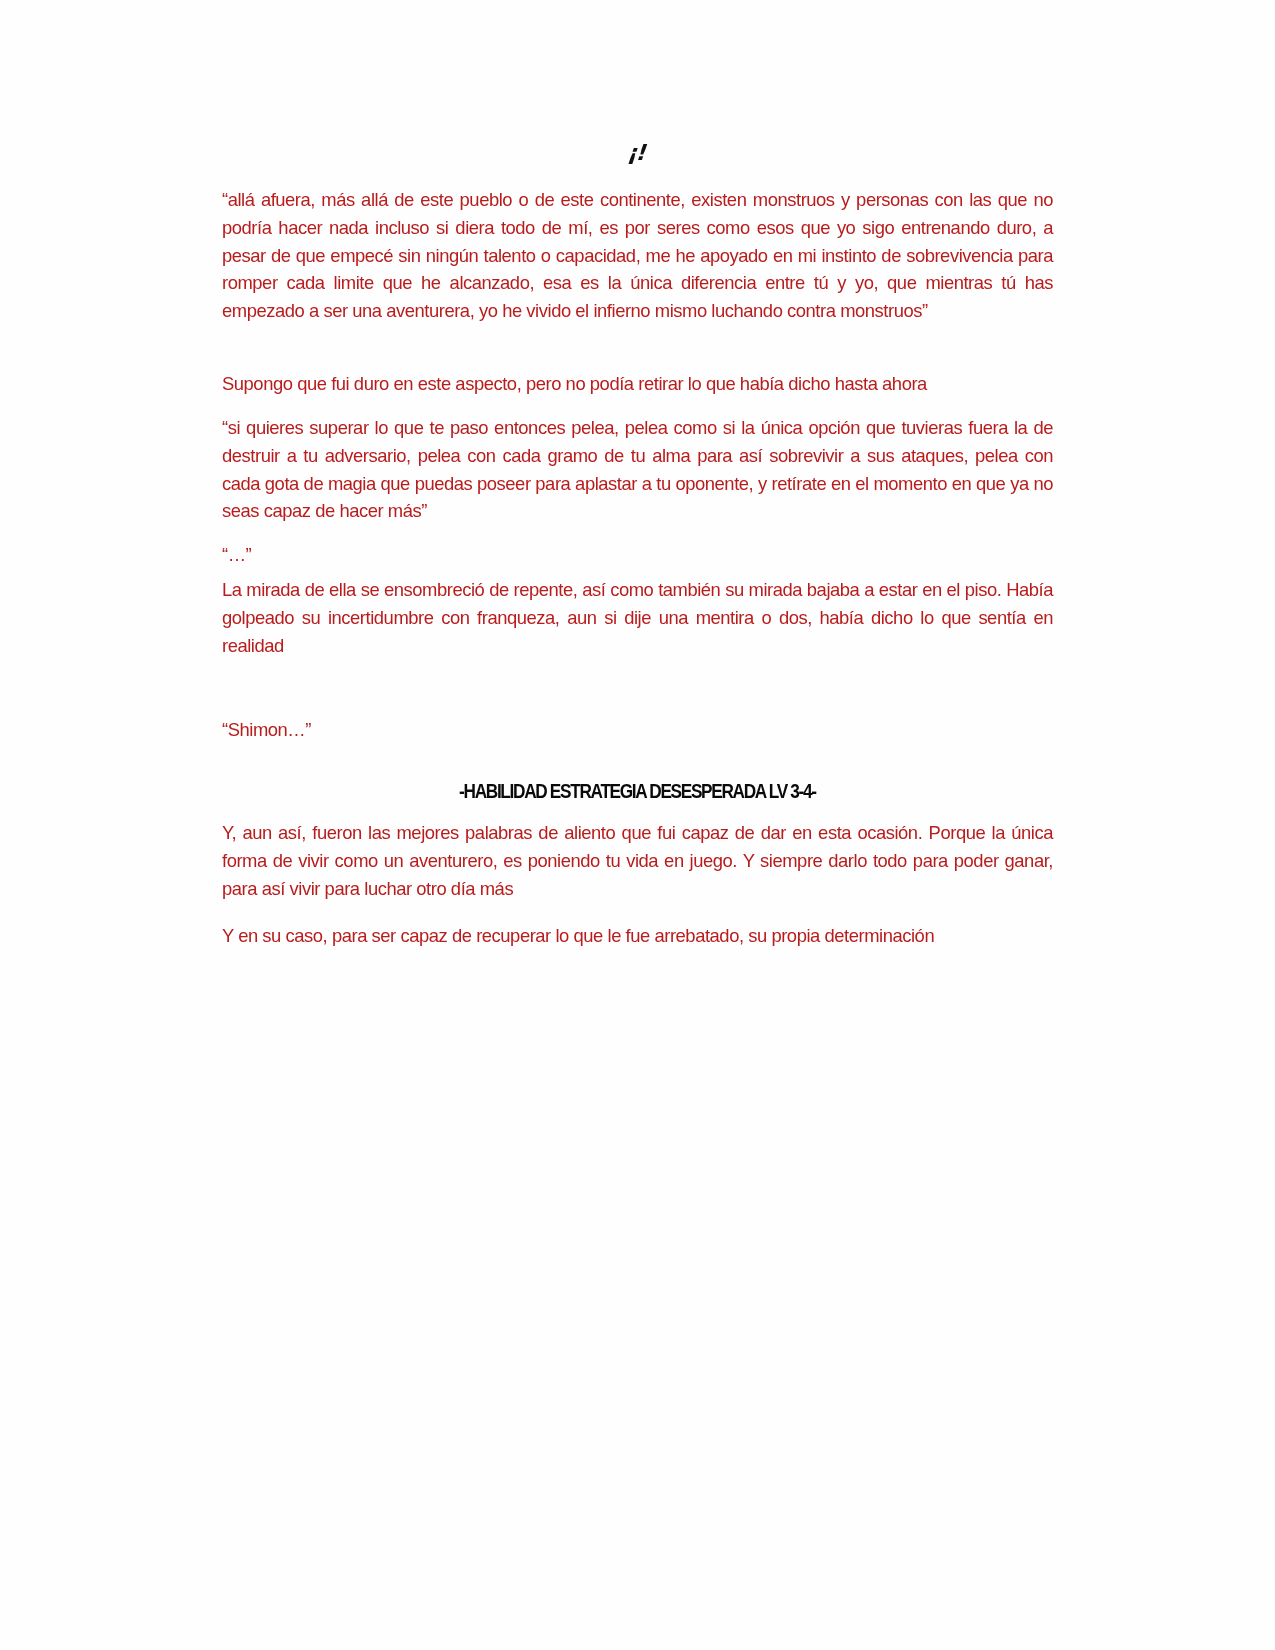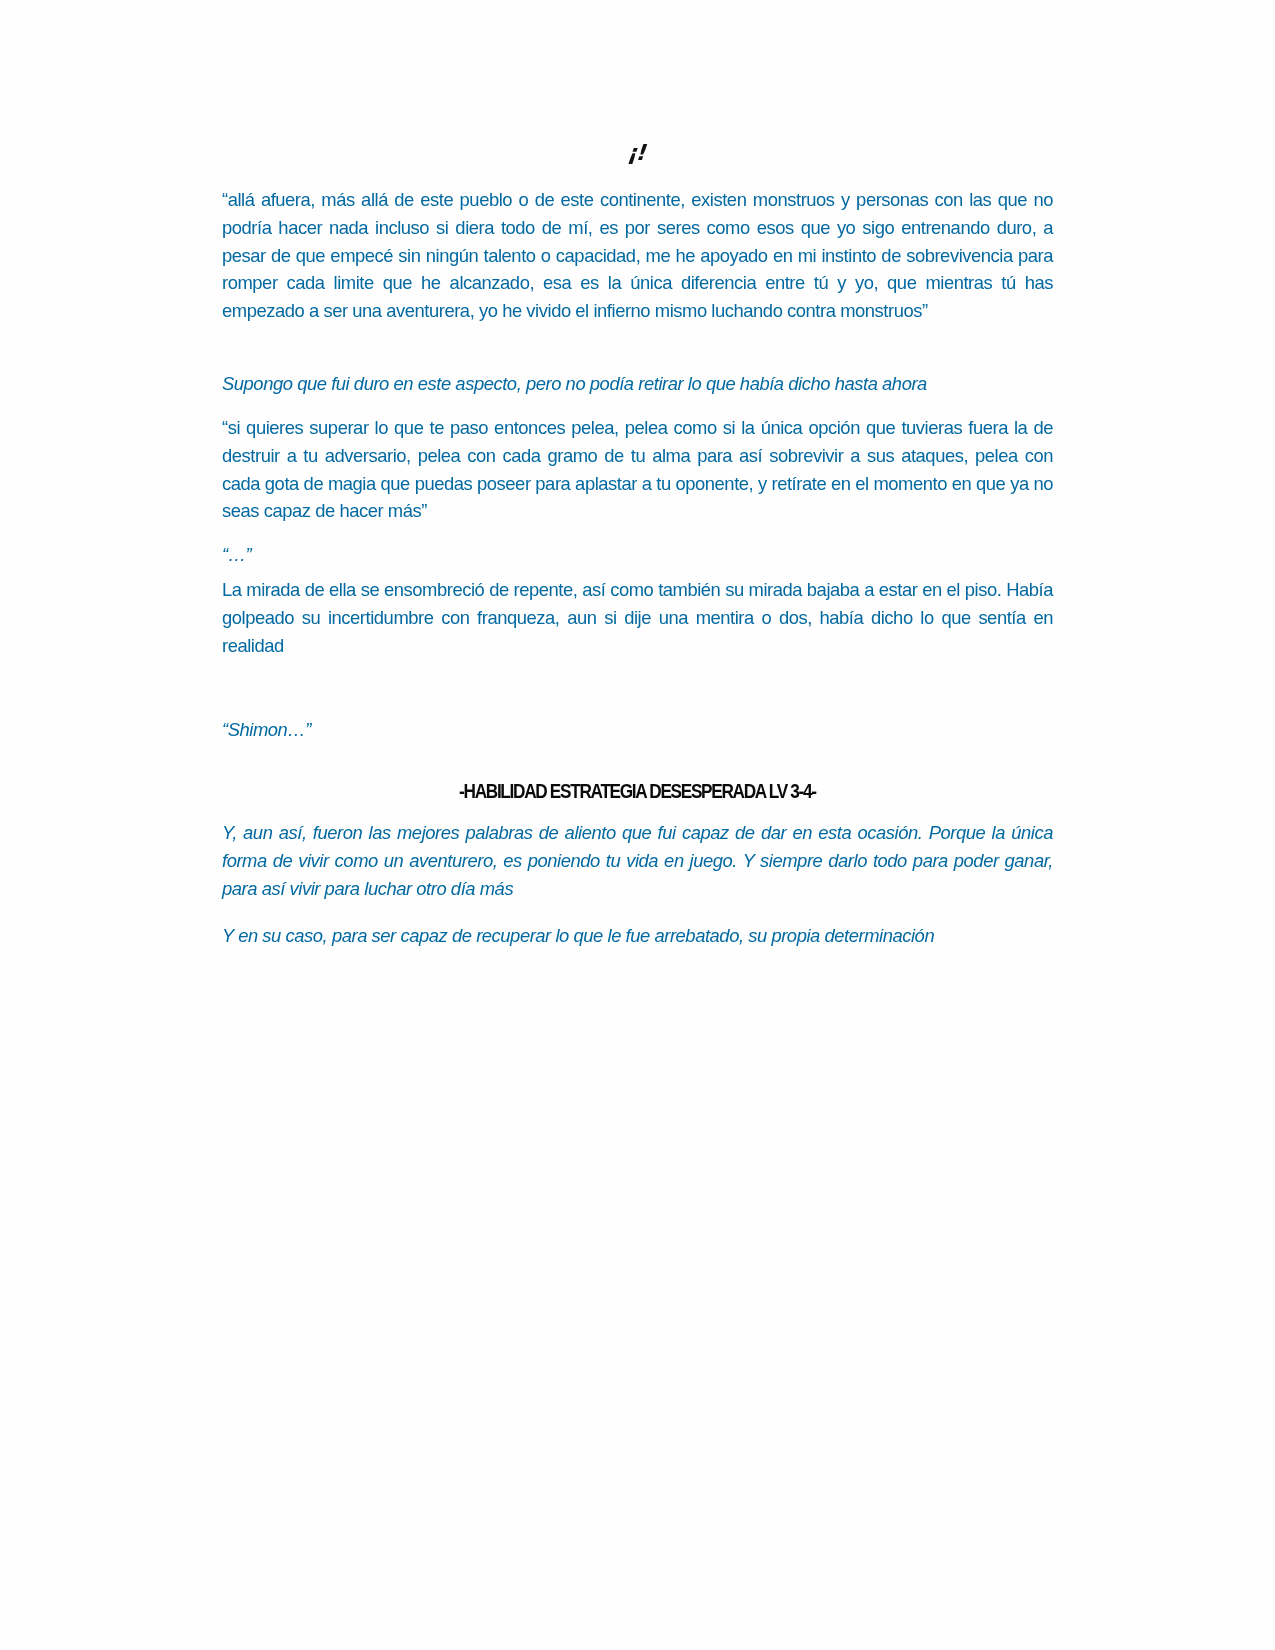--- a/index.html
+++ b/index.html
@@ -14,27 +14,27 @@
     font-family: "DejaVu Sans", sans-serif;
     font-weight: bold; font-style: italic;
     font-size: 22px; line-height: 26px; color: #111;
     transform: skewX(-8deg);
     letter-spacing: -1px;
   }
   .text {
     position: absolute; left: 222px; width: 831px;
     font-family: "Liberation Sans", sans-serif;
     font-size: 18.4px; line-height: 27.8px;
-    color: #0369a1;
+    color: #b91c1c;
     text-align: justify;
     letter-spacing: -0.45px;
     word-spacing: 0px;
     margin: 0;
   }
-  .text.last-left { text-align: left; font-style: italic; }
+  .text.last-left { text-align: left; }
   .text b { font-weight: bold; }
   .heading {
     position: absolute; left: 0; width: 1275px; top: 778px;
     text-align: center;
     font-family: "Liberation Sans", sans-serif;
     font-weight: bold; font-size: 21px; line-height: 26px;
     color: #0a0a0a;
     letter-spacing: -1.6px;
     transform: scaleX(0.82);
     transform-origin: 637px 0;
@@ -55,17 +55,17 @@
 
   <p class="text last-left" style="top:541px;">“…”</p>
 
   <p class="text" style="top:576px;">La mirada de ella se ensombreció de repente, así como también su mirada bajaba a estar en el piso. Había golpeado su incertidumbre con franqueza, aun si dije una mentira o dos, había dicho lo que sentía en realidad</p>
 
 
   <p class="text last-left" style="top:716px;">“Shimon…”</p>
 
   <div class="heading">-HABILIDAD ESTRATEGIA DESESPERADA LV 3-4-</div>
 
-  <p class="text" style="top:819px;font-style:italic;">Y, aun así, fueron las mejores palabras de aliento que fui capaz de dar en esta ocasión. Porque la única forma de vivir como un aventurero, es poniendo tu vida en juego. Y siempre darlo todo para poder ganar, para así vivir para luchar otro día más</p>
+  <p class="text" style="top:819px;">Y, aun así, fueron las mejores palabras de aliento que fui capaz de dar en esta ocasión. Porque la única forma de vivir como un aventurero, es poniendo tu vida en juego. Y siempre darlo todo para poder ganar, para así vivir para luchar otro día más</p>
 
   <p class="text last-left" style="top:922px;">Y en su caso, para ser capaz de recuperar lo que le fue arrebatado, su propia determinación</p>
 
 </div>
 
 </body></html>

